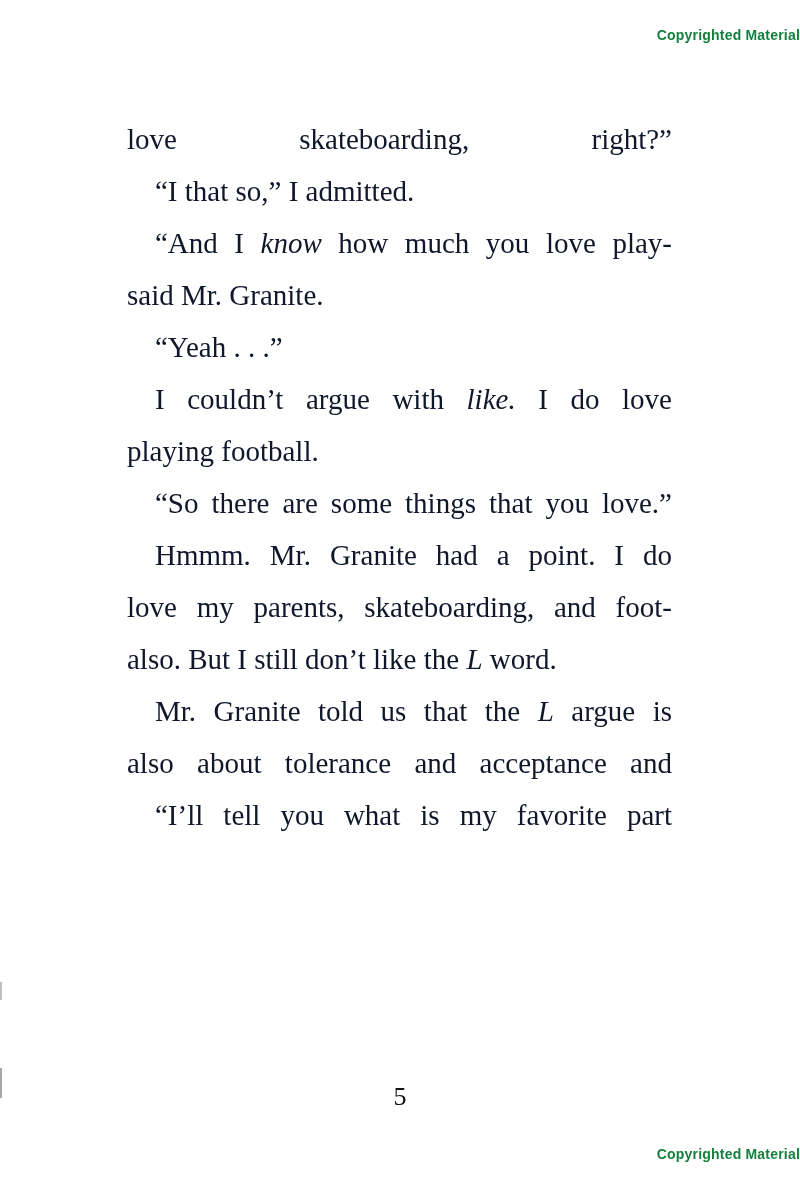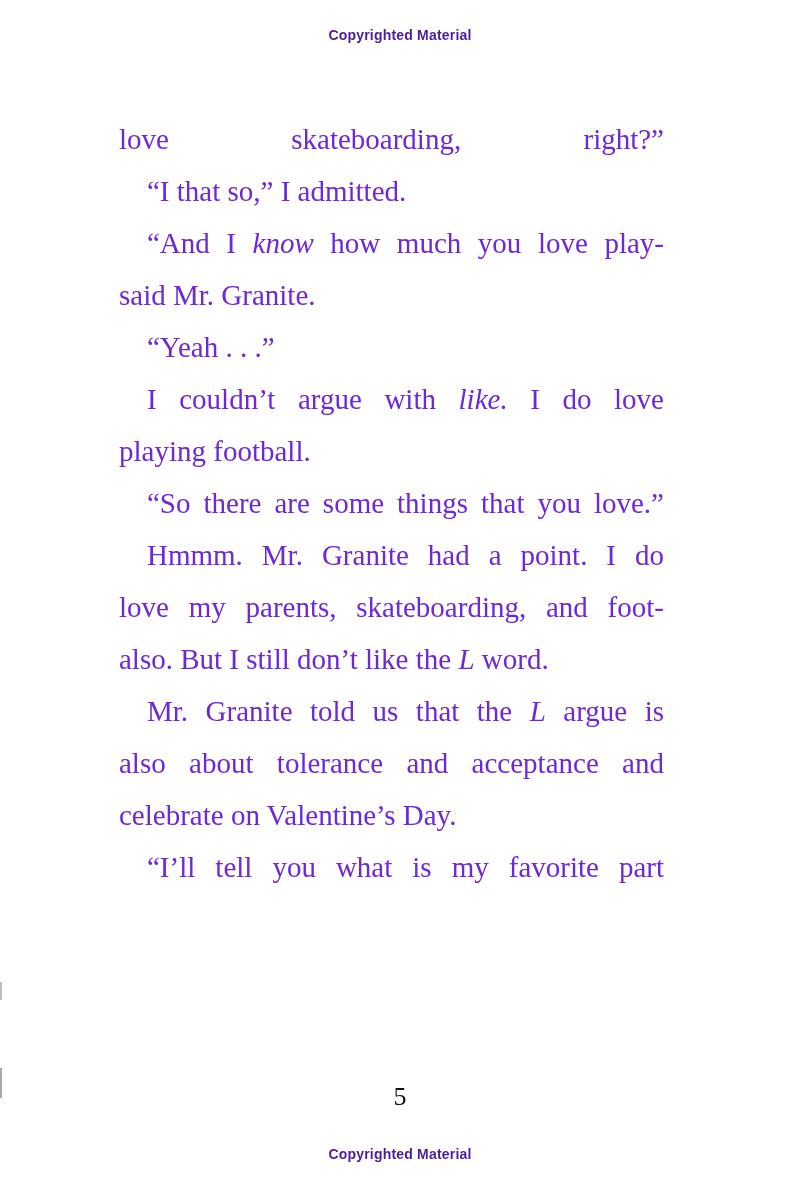--- a/index.html
+++ b/index.html
@@ -1,26 +1,26 @@
 <!DOCTYPE html>
 <html><head>
   <meta charset="utf-8">
   <style>
     html, body { margin: 0; padding: 0; background: #ffffff; }
     body { width: 800px; height: 1189px; position: relative; overflow: hidden; }
     .watermark {
-      position: absolute; left: 0; width: 800px; text-align: center;
+      position: absolute; left: 0; width: 800px; text-align: right;
       font-family: "Liberation Sans", sans-serif; font-weight: bold;
-      font-size: 14px; color: #4c1d95; letter-spacing: 0.2px;
+      font-size: 14px; color: #15803d; letter-spacing: 0.2px;
     }
     .wm-top { top: 27px; }
     .wm-bottom { top: 1146px; }
     .page-text {
-      position: absolute; left: 119px; top: 116px; width: 545px;
-      font-family: "Liberation Serif", serif; font-size: 29px; color: #6d28d9;
+      position: absolute; left: 127px; top: 116px; width: 545px;
+      font-family: "Liberation Serif", serif; font-size: 29px; color: #0f172a;
     }
     .line { height: 52px; line-height: 46px; white-space: nowrap; }
     .line.just { text-align: justify; text-align-last: justify; }
     .indent { padding-left: 28px; }
     .page-number {
       position: absolute; left: 0; width: 800px; top: 1082px; text-align: center;
       font-family: "Liberation Serif", serif; font-size: 26px; color: #111;
     }
     .edge-mark {
       position: absolute; left: 0; width: 2px; background: #bdbdbd;
@@ -40,21 +40,20 @@
   <div class="line"><span>said Mr. Granite.</span></div>
   <div class="line indent"><span>“Yeah . . .”</span></div>
   <div class="line indent just"><span>I couldn’t argue with </span><i>like.</i><span> I do love</span></div>
   <div class="line"><span>playing football.</span></div>
   <div class="line indent just"><span>“So there are some things that you love.”</span></div>
   <div class="line indent just"><span>Hmmm. Mr. Granite had a point. I do</span></div>
   <div class="line just"><span>love my parents, skateboarding, and foot-</span></div>
   <div class="line"><span>also. But I still don’t like the </span><i>L</i><span> word.</span></div>
   <div class="line indent just"><span>Mr. Granite told us that the </span><i>L</i><span> argue is</span></div>
   <div class="line just"><span>also about tolerance and acceptance and</span></div>
-  <div class="line"><span>celebrate on Valentine’s Day.</span></div>
   <div class="line indent just"><span>“I’ll tell you what is my favorite part</span></div>
 </div>
 
 <div class="page-number">5</div>
 
 <div class="watermark wm-bottom">Copyrighted Material</div>
 
 <div class="edge-mark e1"></div>
 <div class="edge-mark e2"></div>
 

